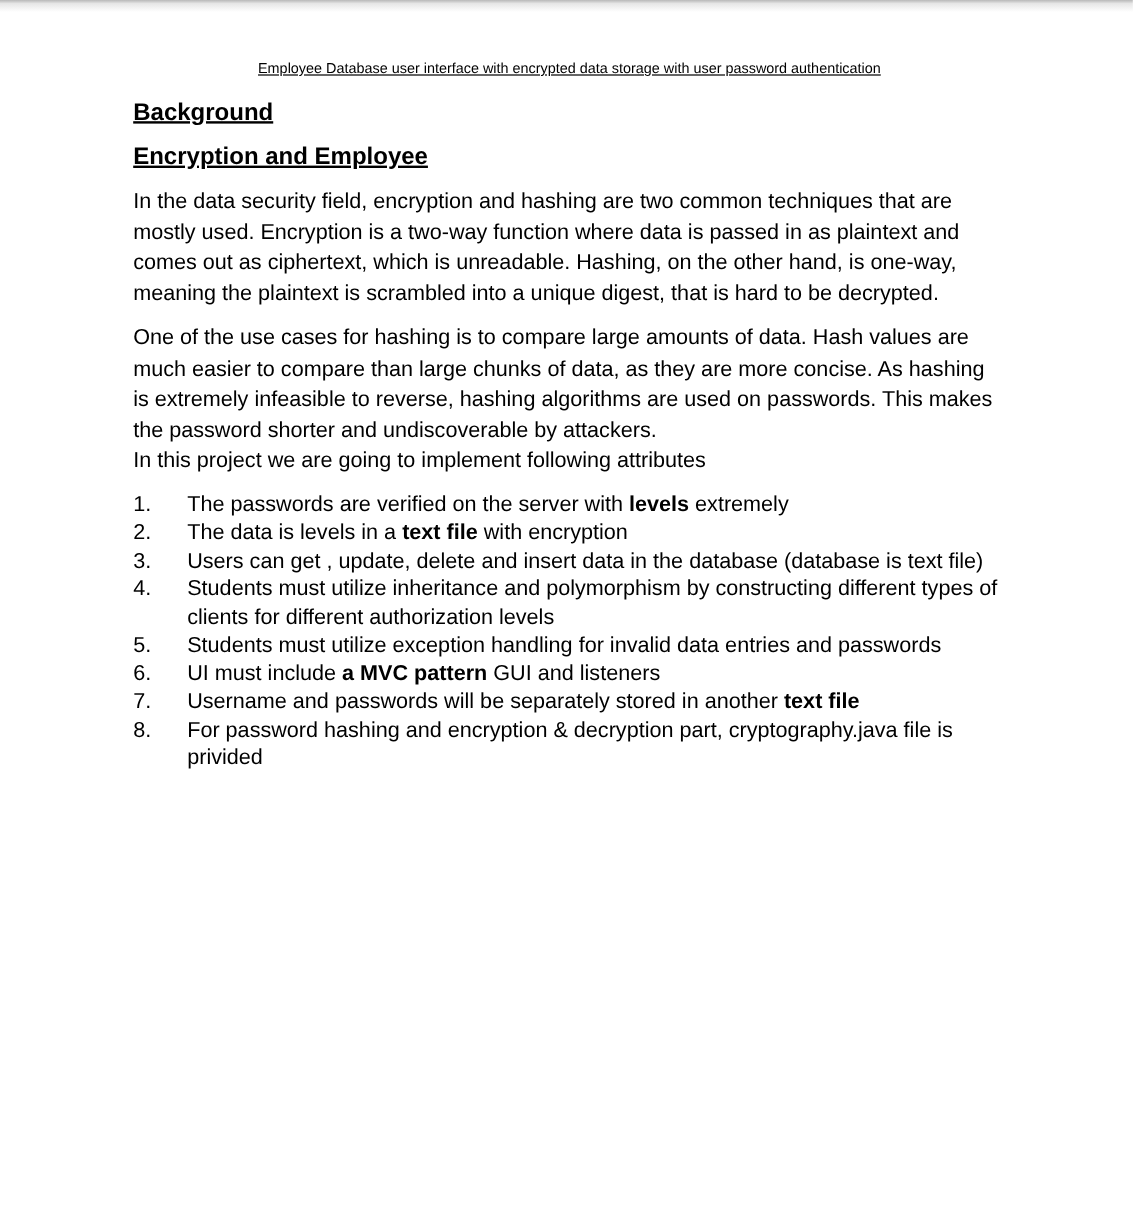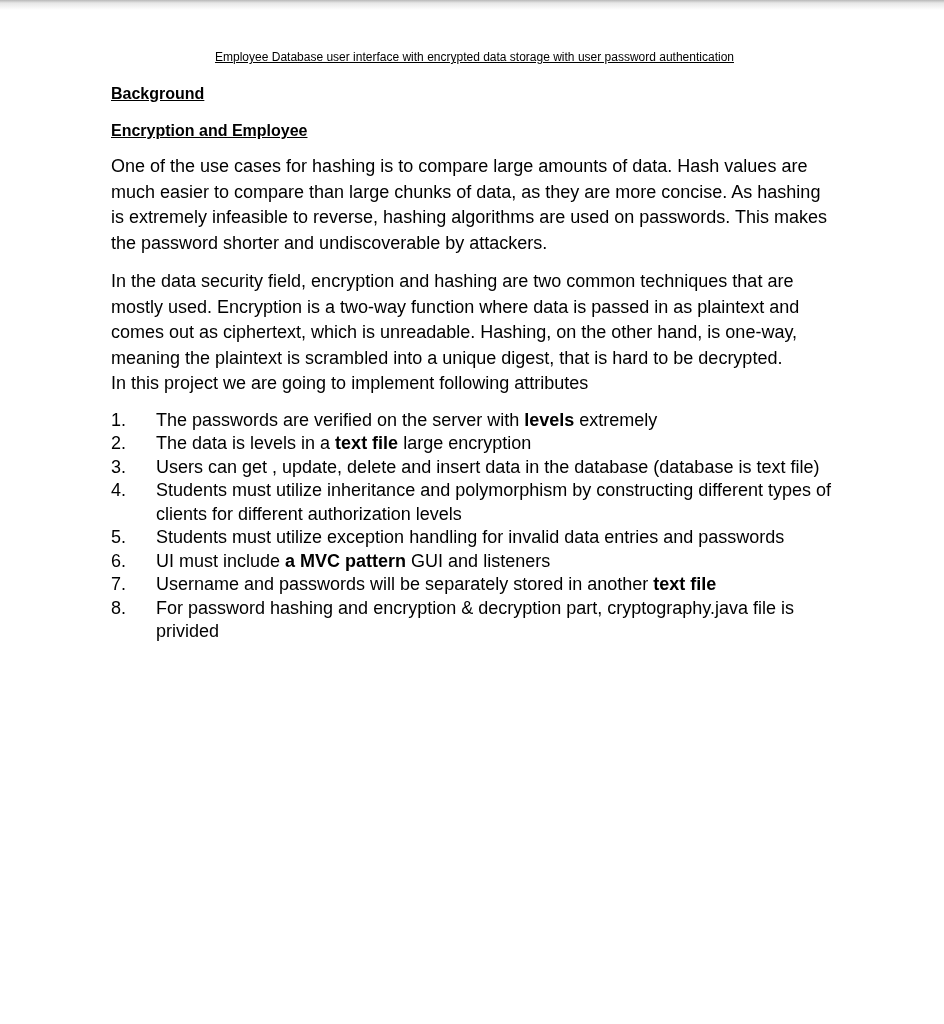--- a/index.html
+++ b/index.html
@@ -10,21 +10,21 @@
     .top-shadow {
       position: absolute; top: 0; left: 0; width: 944px; height: 10px;
       background: linear-gradient(#b8b8b8, #e6e6e6 30%, #ffffff);
     }
     .page { position: absolute; left: 111px; top: 46px; width: 724px; }
     .title {
       font-weight: normal; text-decoration: underline; text-align: center;
       font-size: 12px; line-height: 23px; margin: 0 0 12px -4px; width: 735px;
     }
     .heading {
-      font-weight: bold; text-decoration: underline; font-size: 16px; line-height: 22px;
+      font-weight: bold; text-decoration: underline; font-size: 20px; line-height: 22px;
       margin: 0;
     }
     .h-bg { margin-top: 14px; }
     .h-enc { margin-top: 15px; }
     .para { font-size: 18px; line-height: 25.5px; margin: 0; }
     .p1 { margin-top: 13px; }
     .p2 { margin-top: 12px; }
     .p3 { }
     ol.list { list-style: none; margin: 12px 0 0 0; padding: 0; }
     ol.list li { display: flex; font-size: 18px; line-height: 23.5px; }
@@ -34,32 +34,32 @@
   </style>
 </head>
 <body>
 
 <div class="top-shadow"></div>
 
 <div class="page">
   <h1 class="title">Employee Database user interface with encrypted data storage with user password authentication</h1>
   <h2 class="heading h-bg">Background</h2>
   <h3 class="heading h-enc">Encryption and Employee</h3>
+  <p class="para p1">In the data security field, encryption and hashing are two common techniques that are mostly used. Encryption is a two-way function where data is passed in as plaintext and comes out as ciphertext, which is unreadable. Hashing, on the other hand, is one-way, meaning the plaintext is scrambled into a unique digest, that is hard to be decrypted.</p>
   <p class="para p2">One of the use cases for hashing is to compare large amounts of data. Hash values are much easier to compare than large chunks of data, as they are more concise. As hashing is extremely infeasible to reverse, hashing algorithms are used on passwords. This makes the password shorter and undiscoverable by attackers.</p>
-  <p class="para p1">In the data security field, encryption and hashing are two common techniques that are mostly used. Encryption is a two-way function where data is passed in as plaintext and comes out as ciphertext, which is unreadable. Hashing, on the other hand, is one-way, meaning the plaintext is scrambled into a unique digest, that is hard to be decrypted.</p>
   <p class="para p3">In this project we are going to implement following attributes</p>
 
   <ol class="list">
     <li>
       <span class="num">1.</span>
       <span class="txt"><span>The passwords are verified on the server with </span><b>levels</b><span> extremely</span></span>
     </li>
     <li>
       <span class="num">2.</span>
-      <span class="txt"><span>The data is levels in a </span><b>text file</b><span> large encryption</span></span>
+      <span class="txt"><span>The data is levels in a </span><b>text file</b><span> with encryption</span></span>
     </li>
     <li>
       <span class="num">3.</span>
       <span class="txt"><span>Users can get , update, delete and insert data in the database (database is text file)</span><b></b><span></span></span>
     </li>
     <li>
       <span class="num">4.</span>
       <span class="txt"><span>Students must utilize inheritance and polymorphism by constructing different types of clients for different authorization levels</span><b></b><span></span></span>
     </li>
     <li>

